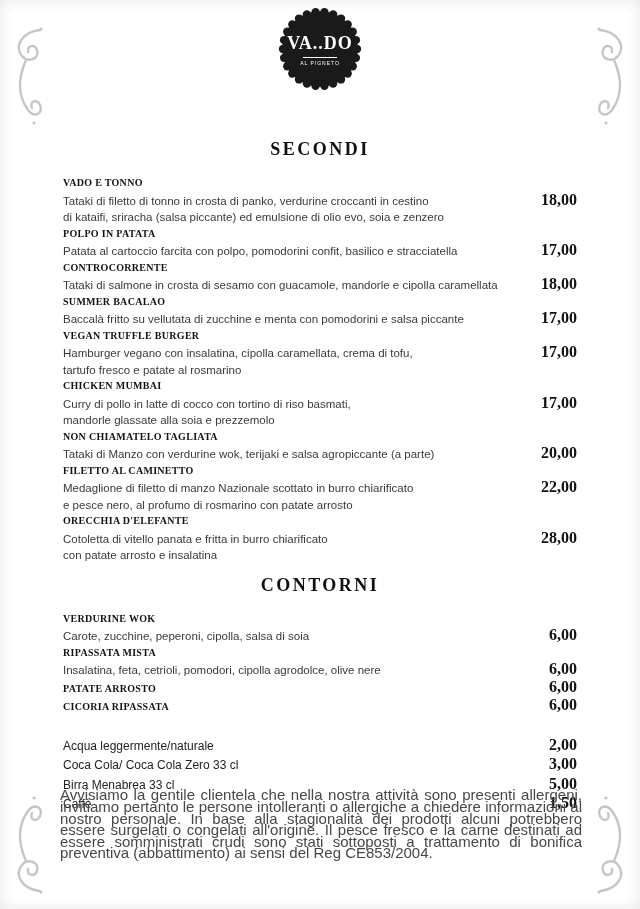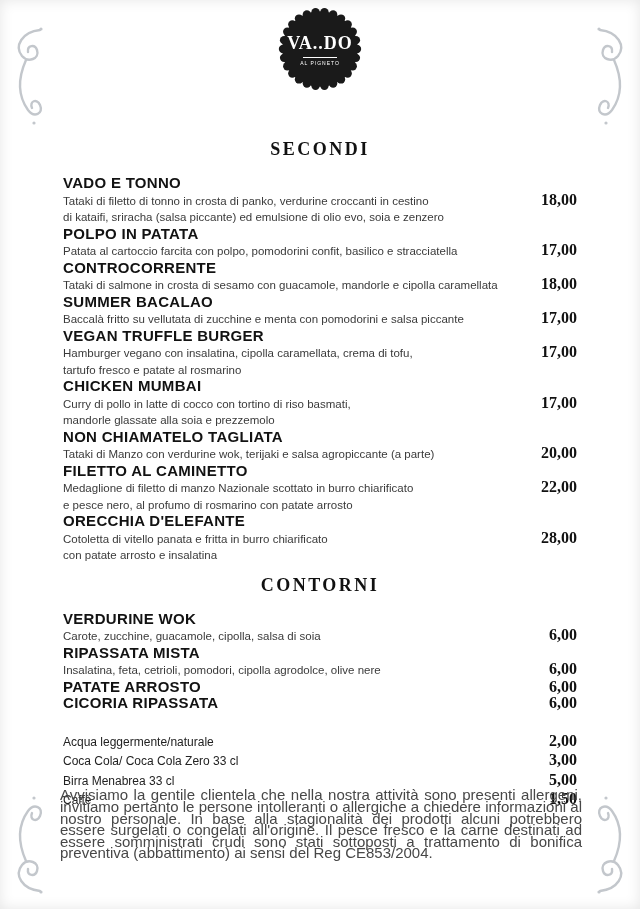--- a/index.html
+++ b/index.html
@@ -28,22 +28,22 @@
   .badge-rule{width:34px;height:1px;background:#ffffff;margin:3px 0 2px;}
   .badge-sub{font-size:5px;letter-spacing:1px;}
   
   .inner{padding:0 63px;margin-top:48px;}
   .section-title{
     text-align:center;font-family:"Liberation Serif",serif;font-weight:700;
     font-size:18px;letter-spacing:2.5px;color:#111;margin:11px 0 15px;
   }
   .item .row{display:flex;align-items:baseline;line-height:16.5px;}
   .iname{
-    flex:1;font-family:Liberation Sans, sans-serif;font-weight:700;
-    font-size:15px;letter-spacing:.3px;color:#121212;
+    flex:1;font-family:Liberation Serif, serif;font-weight:700;
+    font-size:10px;letter-spacing:.3px;color:#121212;
   }
   .desc{flex:1;font-size:11.5px;color:#3a3a3a;padding-right:10px;}
   .price{
     width:52px;text-align:right;font-family:"Liberation Serif",serif;
     font-weight:700;font-size:16px;color:#111;
   }
   .drinks{margin-top:20px;}
   .drinks .row{display:flex;align-items:baseline;line-height:17.5px;}
   .dname{flex:1;font-size:12px;color:#222;}
   
@@ -220,21 +220,21 @@
             </div>
           </div>
         </div>
         <div class="section-title">CONTORNI</div>
         <div class="items">
           <div class="item">
             <div class="row">
               <span class="iname">VERDURINE WOK</span>
             </div>
             <div class="row">
-              <span class="desc">Carote, zucchine, guacamole, cipolla, salsa di soia</span>
+              <span class="desc">Carote, zucchine, peperoni, cipolla, salsa di soia</span>
               <span class="price">6,00</span>
             </div>
           </div>
           <div class="item">
             <div class="row">
               <span class="iname">RIPASSATA MISTA</span>
             </div>
             <div class="row">
               <span class="desc">Insalatina, feta, cetrioli, pomodori, cipolla agrodolce, olive nere</span>
               <span class="price">6,00</span>

